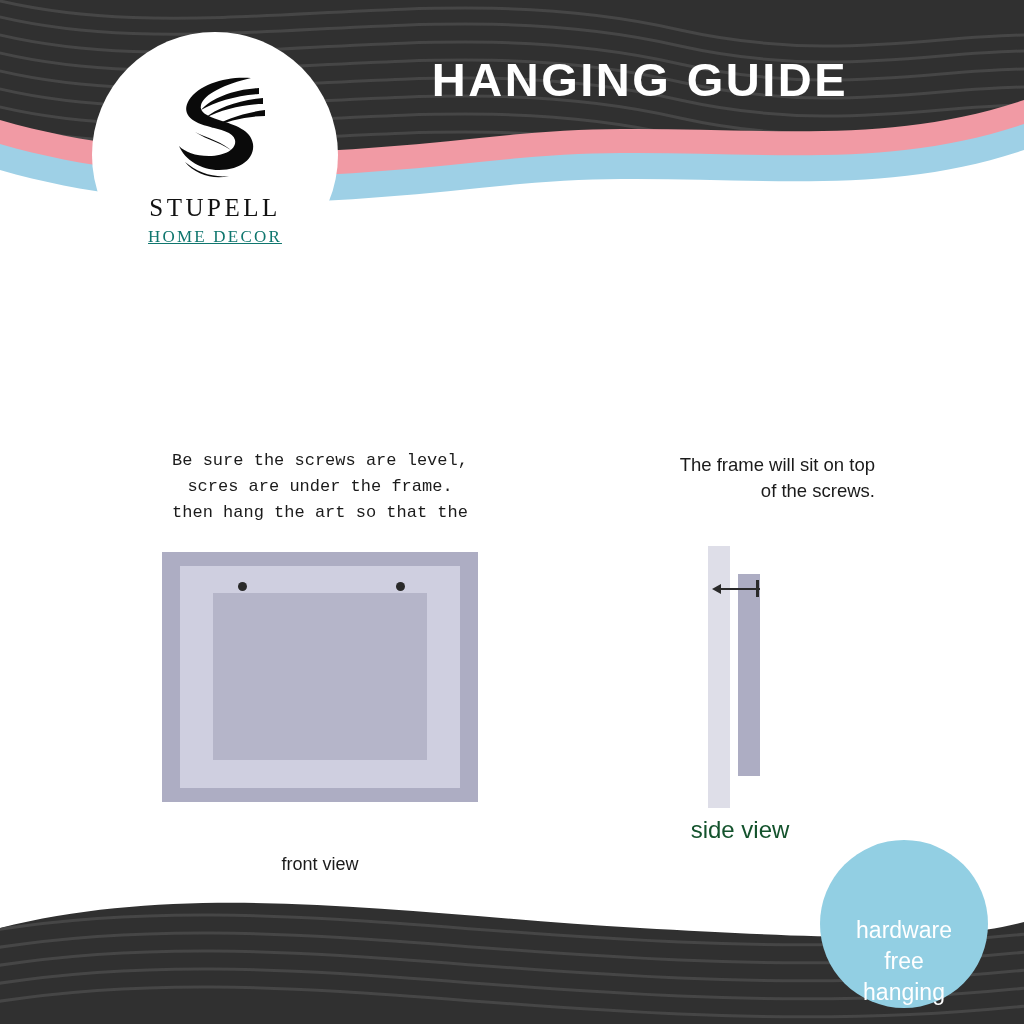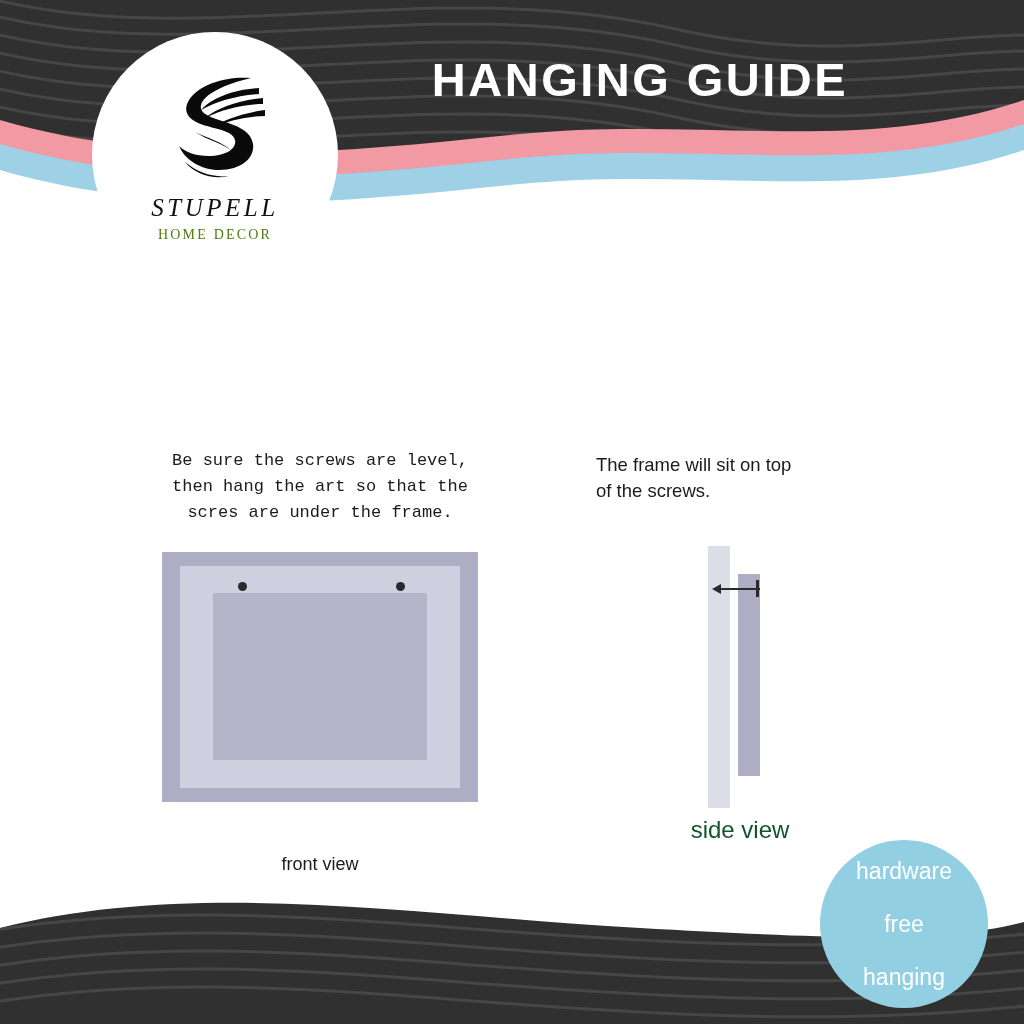--- a/index.html
+++ b/index.html
@@ -57,28 +57,28 @@
     width: 120px;
     height: 118px;
     margin-bottom: 6px;
   }
   .logo-name {
     font-size: 25px;
     letter-spacing: 3.5px;
     color: #111111;
     font-weight: 400;
     font-family: "Liberation Serif", serif;
-    font-style: italic;
   }
   .logo-sub {
-    font-size: 14px;
+    font-size: 17px;
     letter-spacing: 2.2px;
-    color: #4d7c0f;
+    color: #0f766e;
     margin-top: 5px;
     font-family: "Liberation Serif", serif;
+    text-decoration: underline;
   }
 
   
   .guide-title {
     position: absolute;
     left: 380px;
     top: 52px;
     width: 520px;
     text-align: center;
     color: #ffffff;
@@ -115,24 +115,24 @@
     top: 448px;
     width: 380px;
     text-align: center;
     color: #1b1b1b;
     font-size: 17px;
     line-height: 26px;
     font-family: Liberation Mono, monospace;
   }
   .caption-right {
     position: absolute;
-    left: 596px;
+    left: 555px;
     top: 452px;
     width: 320px;
-    text-align: left;
+    text-align: right;
     color: #1b1b1b;
     font-size: 18.5px;
     line-height: 26px;
   }
 
   
   .front-view {
     position: absolute;
     left: 162px;
     top: 552px;
@@ -241,26 +241,25 @@
     position: absolute;
     left: 820px;
     top: 840px;
     width: 168px;
     height: 168px;
     border-radius: 50%;
     background: #92cfe3;
     display: flex;
     flex-direction: column;
     align-items: center;
-    justify-content: center;
+    justify-content: flex-end;
     color: #ffffff;
     font-size: 23px;
     line-height: 31px;
     text-align: center;
-    gap: 22px;
   }
 </style>
 </head>
 <body>
 
 <div id="page">
 
   <div class="band-top">
     <svg width="1024" height="230" viewBox="0 0 1024 230" xmlns="http://www.w3.org/2000/svg">
       <defs>
@@ -303,22 +302,22 @@
     <div class="logo-name">STUPELL</div>
     <div class="logo-sub">HOME DECOR</div>
   </div>
 
   <div class="guide-title">HANGING GUIDE</div>
 
 
 
   <div class="caption-left">
     <div>Be sure the screws are level,</div>
+    <div>scres are under the frame.</div>
     <div>then hang the art so that the</div>
-    <div>scres are under the frame.</div>
   </div>
 
   <div class="caption-right">
     <div>The frame will sit on top</div>
     <div>of the screws.</div>
   </div>
 
   <div class="front-view">
     <div class="mat">
       <div class="art"></div>

